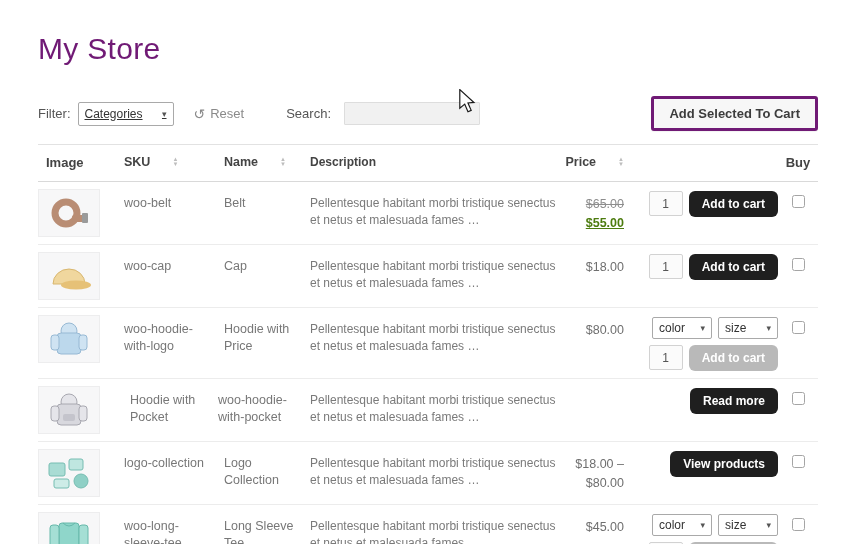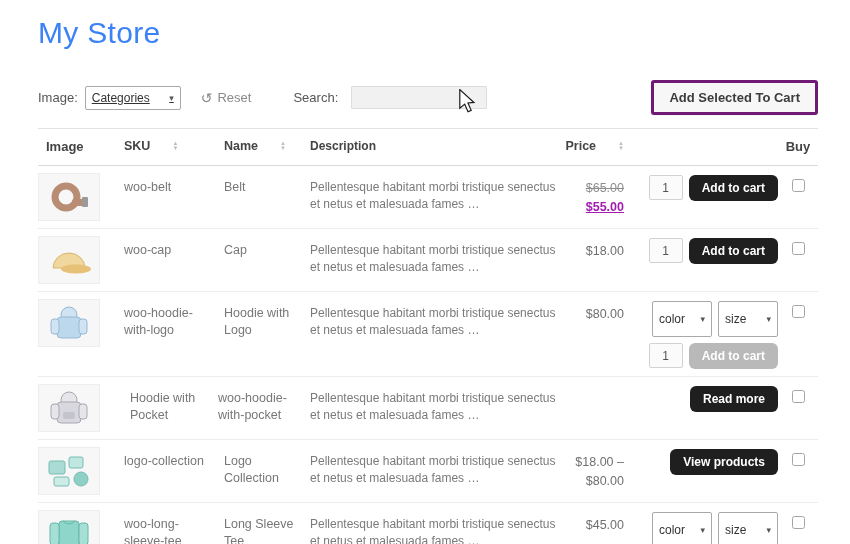--- a/index.html
+++ b/index.html
@@ -7,22 +7,22 @@
   body {
     width:850px; height:544px; overflow:hidden; position:relative;
     background:#ffffff;
     font-family:"Liberation Sans", sans-serif;
     color:#777;
   }
   .wrap { padding:0 32px 0 38px; }
 
   
   .site-title {
-    margin:16px 0 0 0;
-    font-size:30px; font-weight:300; color:#3b82f6; letter-spacing:.3px;
+    margin:32px 0 0 0;
+    font-size:30px; font-weight:300; color:#701a75; letter-spacing:.3px;
   }
 
   
   .toolbar {
     margin-top:30px;
     display:flex; align-items:center;
     font-size:13px; color:#555;
   }
   .toolbar .lbl { margin-right:7px; }
   .mini-select, .filter-select {
@@ -73,49 +73,49 @@
   .hflex { display:inline-flex; align-items:center; gap:22px; }
   .sort { display:inline-flex; flex-direction:column; line-height:5px; cursor:pointer; }
   .sort i { font-style:normal; font-size:6px; color:#bdbdbd; }
 
   .thumb {
     width:62px; height:48px; background:#f7f7f8; border:1px solid #ededee;
     display:flex; align-items:center; justify-content:center; overflow:hidden;
   }
 
   .price-old { display:block; text-decoration:line-through; color:#8d8d8d; }
-  .price-new { display:block; font-weight:bold; color:#a21caf;text-decoration:underline; }
+  .price-new { display:block; font-weight:bold; color:#4d7c0f;text-decoration:underline; }
   .price-plain { color:#6f6f6f; }
 
   .cart-line { display:flex; align-items:center; gap:6px; }
   .qty {
     width:34px; height:25px; border:1px solid #d2d2d2; background:#fbfbfb;
     text-align:center; font-size:12px; color:#555; border-radius:2px;
   }
   .btn-dark {
     background:#1f1f1f; color:#fff; border:none; border-radius:6px;
     font-family:"Liberation Sans", sans-serif;
     font-size:12px; font-weight:bold; padding:6px 13px; cursor:pointer;
     white-space:nowrap;
   }
   .btn-dark.disabled { background:#b9b9b9; }
-  .mini-select { height:36px; padding:0 6px; min-width:60px; }
+  .mini-select { height:22px; padding:0 6px; min-width:60px; }
   .cb { width:13px; height:13px; accent-color:#bbb; opacity:.65; margin:0; }
 
   
   .cursor { position:absolute; left:458px; top:89px; pointer-events:none; }
 </style>
 </head>
 <body>
 
 <div class="wrap">
   <h1 class="site-title">My Store</h1>
 
   <div class="toolbar">
-    <span class="lbl">Image:</span>
+    <span class="lbl">Filter:</span>
     <div class="filter-select">
       <span>Categories</span>
       <span class="sel-arrow">▾</span>
     </div>
     <a class="reset-link" href="#" style="text-decoration:none;">
       <span class="ricon">↺</span>
       <span>Reset</span>
     </a>
     <span class="lbl">Search:</span>
     <input class="search-input" value="" style="">
@@ -217,21 +217,21 @@
           <div class="thumb">
         <svg width="44" height="40" viewBox="0 0 44 40">
           <circle cx="22" cy="12" r="8" fill="#cfe3f2" stroke="#97b9d4"></circle>
           <rect x="10" y="14" width="24" height="21" rx="4" fill="#bcd8ec" stroke="#97b9d4"></rect>
           <rect x="4" y="16" width="8" height="15" rx="3" fill="#cfe3f2" stroke="#97b9d4"></rect>
           <rect x="32" y="16" width="8" height="15" rx="3" fill="#cfe3f2" stroke="#97b9d4"></rect>
         </svg>
           </div>
         </div>
       <div class="cell col-sku">woo-hoodie-with-logo</div>
-      <div class="cell col-name">Hoodie with Logo</div>
+      <div class="cell col-name">Hoodie with Price</div>
       <div class="cell col-desc">Pellentesque habitant morbi tristique senectus et netus et malesuada fames …</div>
       <div class="cell col-price">
         <span class="price-plain">$80.00</span>
       </div>
       <div class="cell col-cart">
         <div class="cart-line">
           <div class="mini-select">
             <span>color</span>
             <span class="sel-arrow">▾</span>
           </div>

